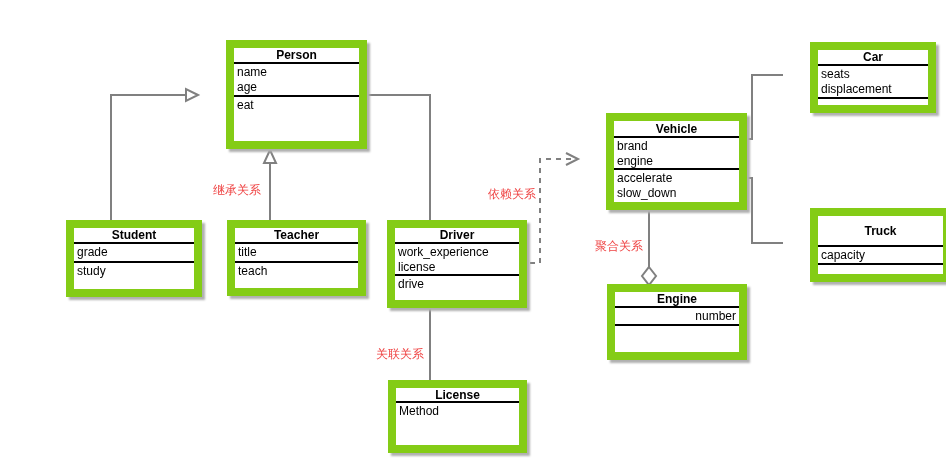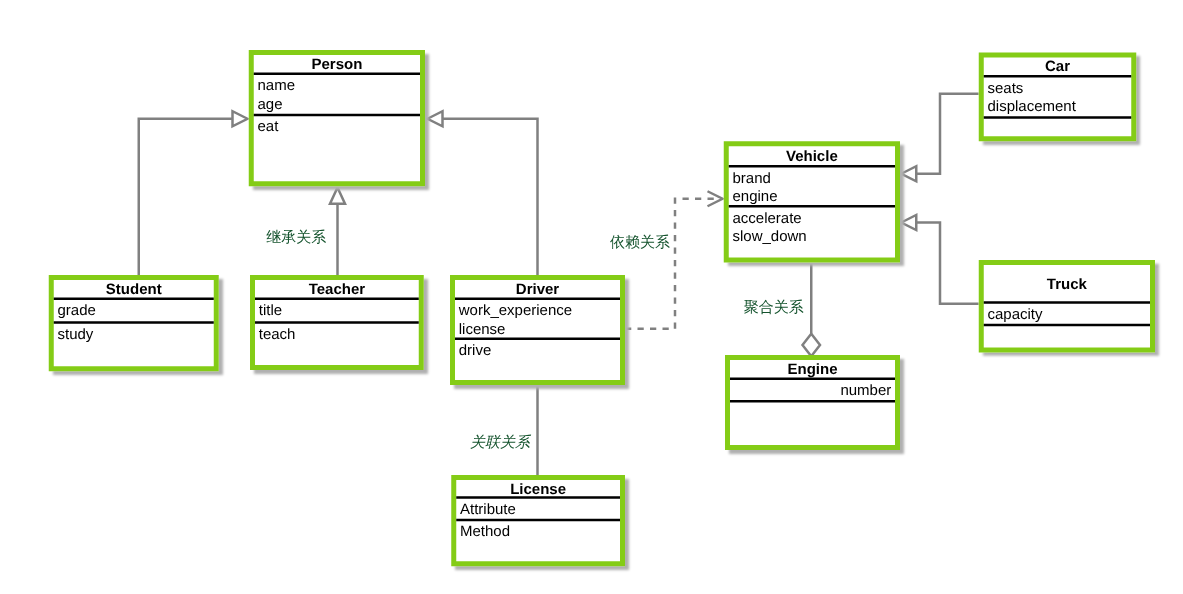--- a/index.html
+++ b/index.html
@@ -2,42 +2,42 @@
 <html><head>
 <meta charset="utf-8">
 <style>
   html,body{margin:0;padding:0;background:#ffffff;}
   #canvas{
     position:relative;width:946px;height:475px;background:#ffffff;overflow:hidden;
     font-family:"Liberation Sans","DejaVu Sans",sans-serif;
   }
   .uml-class{
     position:absolute;box-sizing:border-box;
-    border:4px solid #84cc16;background:#fff;
+    border:8px solid #84cc16;background:#fff;
     box-shadow:3px 3px 2px #b0b0b0;
     display:flex;flex-direction:column;
-    font-size:12px;color:#000;
+    font-size:12px;color:#000;margin-left:27px;
   }
   .uml-title{
     box-sizing:border-box;border-bottom:2px solid #000;
     font-weight:bold;text-align:center;
     display:flex;align-items:center;justify-content:center;
     flex:0 0 auto;
   }
   .uml-attrs{
     box-sizing:border-box;border-bottom:2px solid #000;
     padding:1px 3px 0 3px;flex:0 0 auto;overflow:hidden;
   }
   .uml-methods{
     box-sizing:border-box;padding:1px 3px 0 3px;flex:1 1 auto;overflow:hidden;
   }
   .uml-line{line-height:15px;white-space:nowrap;}
   .edge-label{
     position:absolute;transform:translate(-50%,-50%);
-    font-size:12px;color:#14532d;white-space:nowrap;background:#fff;padding:0 1px;
+    font-size:12px;color:#ef4444;white-space:nowrap;background:#fff;padding:0 1px;
   }
   #edges{position:absolute;left:0;top:0;width:946px;height:475px;pointer-events:none;}
   #edges path,#edges line,#edges polyline{stroke:#808080;stroke-width:2;fill:none;}
   #edges .hollow{fill:#ffffff;stroke:#808080;stroke-width:2;}
   #edges .open-arrow{fill:none;stroke:#808080;stroke-width:2;}
 </style>
 </head>
 <body>
 
 <div id="canvas">
@@ -121,23 +121,20 @@
       <div class="uml-line">work_experience</div>
       <div class="uml-line">license</div>
     </div>
     <div class="uml-methods">
       <div class="uml-line">drive</div>
     </div>
   </div>
 
   <div class="uml-class" style="left:361px;top:380px;width:139px;height:73px;">
     <div class="uml-title" style="height:15px;">License</div>
-    <div class="uml-attrs" style="height:18px;">
-      <div class="uml-line">Attribute</div>
-    </div>
     <div class="uml-methods">
       <div class="uml-line">Method</div>
     </div>
   </div>
 
   <div class="uml-class" style="left:579px;top:113px;width:141px;height:97px;">
     <div class="uml-title" style="height:17px;">Vehicle</div>
     <div class="uml-attrs" style="height:32px;">
       <div class="uml-line">brand</div>
       <div class="uml-line">engine</div>
@@ -168,16 +165,16 @@
   <div class="uml-class" style="left:783px;top:208px;width:141px;height:74px;">
     <div class="uml-title" style="height:31px;">Truck</div>
     <div class="uml-attrs" style="height:18px;">
       <div class="uml-line">capacity</div>
     </div>
     <div class="uml-methods"></div>
   </div>
 
   <div class="edge-label" style="left:237px;top:190px;">继承关系</div>
   <div class="edge-label" style="left:512px;top:194px;">依赖关系</div>
-  <div class="edge-label" style="left:400px;top:354px;font-style:italic;">关联关系</div>
+  <div class="edge-label" style="left:400px;top:354px;">关联关系</div>
   <div class="edge-label" style="left:619px;top:246px;">聚合关系</div>
 
 </div>
 
 </body></html>

